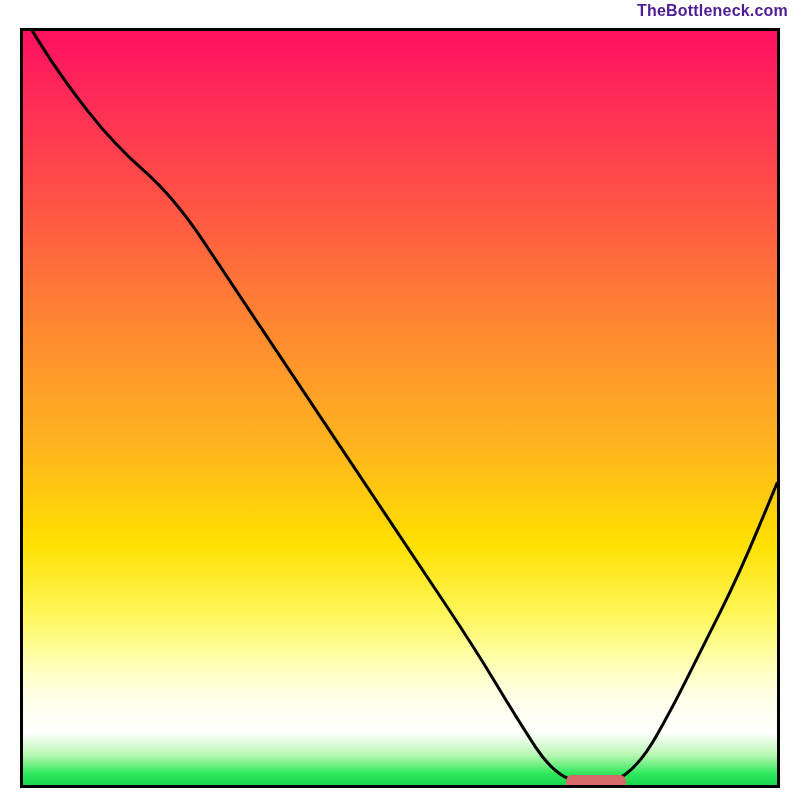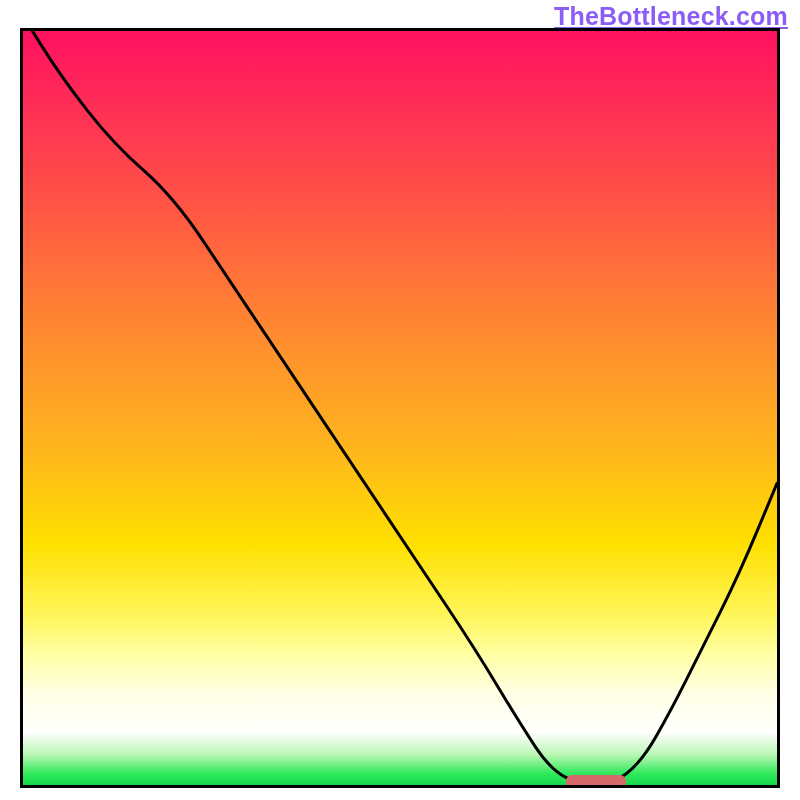--- a/index.html
+++ b/index.html
@@ -8,25 +8,24 @@
     width: 800px;
     height: 800px;
     background: #ffffff;
     font-family: Arial, Helvetica, sans-serif;
     position: relative;
   }
   .watermark {
     position: absolute;
     top: 2px;
     right: 12px;
-    font-size: 25px;
+    font-size: 16px;
     font-weight: bold;
-    color: #8b5cf6;
+    color: #4c1d95;
     letter-spacing: 0.2px;
-    text-decoration: underline;
   }
   .plot-frame {
     position: absolute;
     left: 20px;
     top: 28px;
     width: 760px;
     height: 760px;
     border: 3px solid #000000;
     box-sizing: border-box;
     overflow: hidden;

